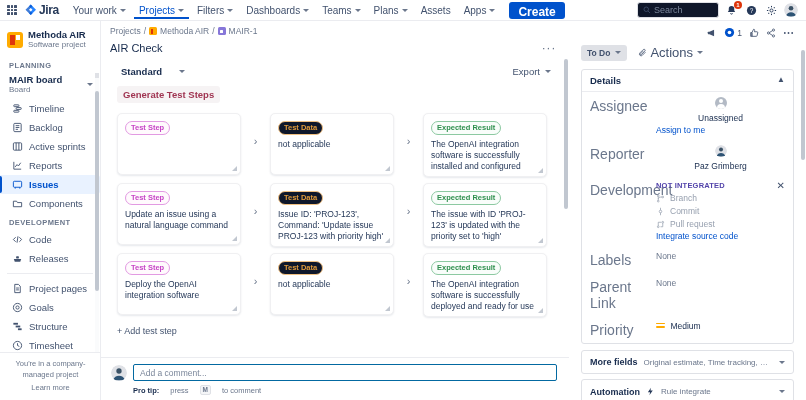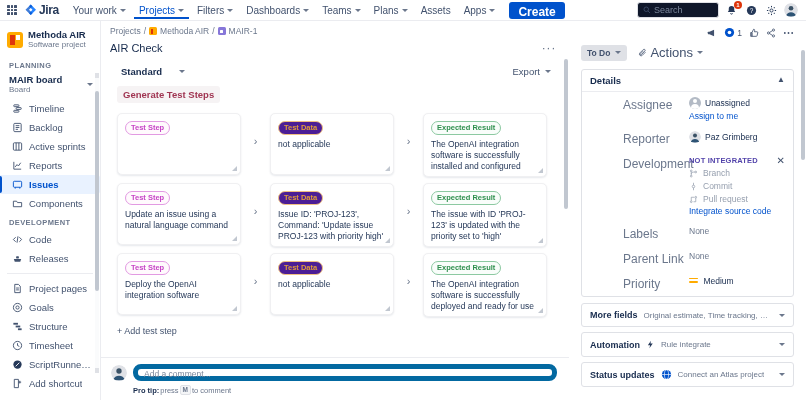--- a/index.html
+++ b/index.html
@@ -116,41 +116,41 @@
   .card {
     width: 124px; min-height: 62px; background: #fff; border: 1px solid #f0f0f2;
     border-radius: 5px; box-shadow: 0 1px 2px rgba(9,30,66,0.10); padding: 6px 7px 4px 7px;
     position: relative; flex: none; cursor: text;
   }
   .tag {
     display: inline-block; font-size: 7.5px; font-weight: 700; padding: 1px 5px;
     border-radius: 9px; border: 1px solid; line-height: 10px; margin-bottom: 4px;
   }
   .tag.step { color: #c644c6; border-color: #e29ae2; background: #fffafd; }
-  .tag.data { color: #e09b3d; border-color: #f0c082; background: #4c1d95; }
+  .tag.data { color: #e09b3d; border-color: #f0c082; background: #0f172a; }
   .tag.result { color: #2f8f4e; border-color: #8cc9a1; background: #f9fdfa; }
   .card-text { font-size: 8.5px; line-height: 11px; color: #253858; }
   .resize-h {
     position: absolute; right: 3px; bottom: 3px; width: 6px; height: 6px; cursor: nwse-resize;
   }
   .resize-h::after {
     content:''; position:absolute; right:0; bottom:0; width:0; height:0;
     border-left: 5px solid transparent; border-bottom: 5px solid #c1c7d0;
   }
   .chev-sep { width: 29px; display: flex; align-items: center; justify-content: center; padding-top: 22px; color: #6b778c; font-size: 11px; flex: none; }
   .add-step { font-size: 9px; color: #42526e; padding: 6px 0 0 16px; cursor: pointer; display:inline-block; }
 
   .comment-wrap { position: absolute; bottom: 0; left: 0; width: 468px; background: #fff; border-top: 1px solid #ebecf0; padding: 6px 12px 5px 10px; }
   .comment-row { display: flex; align-items: center; gap: 6px; }
   .c-avatar { width: 16px; height: 16px; border-radius: 50%; flex: none; overflow: hidden; }
   .c-input {
-    flex: 1; height: 17px; border: 5px solid #0369a1; border-radius: 8px; background: #fff;
-    display: flex; align-items: flex-start; padding: 0 6px; font-size: 8.5px; color: #7a869a; cursor: text;
-  }
-  .protip { font-size: 7.5px; color: #6b778c; padding: 4px 0 0 22px; display: flex; align-items: center; gap: 1px; }
+    flex: 1; height: 17px; border: 1px solid #0369a1; border-radius: 2px; background: #fff;
+    display: flex; align-items: center; padding: 0 6px; font-size: 8.5px; color: #7a869a; cursor: text;
+  }
+  .protip { font-size: 7.5px; color: #6b778c; padding: 4px 0 0 22px; display: flex; align-items: center; gap: 11px; }
   .protip b { font-weight: 700; color: #172b4d; }
   .kbd { display:inline-block; border:1px solid #dfe1e6; background:#f4f5f7; border-radius:2px; font-size:6.5px; padding:0 2px; line-height:8px; font-weight:700; }
 
   .main-scroll { position: absolute; right: 1px; top: 28px; width: 4px; height: 318px; }
   .main-scroll .thumb { position: absolute; top: 10px; width: 4px; height: 150px; background: #c1c7d0; border-radius: 2px; }
 
   
   .rpanel {
     position: absolute; top: 21px; left: 569px; width: 237px; height: 379px;
     background: #fff; overflow: hidden;
@@ -161,23 +161,23 @@
   .rp-row2 { display: flex; align-items: center; gap: 6px; padding: 1px 10px 6px 12px; }
   .status-pill {
     background: #dfe1e6; color: #42526e; font-size: 8.5px; font-weight: 600;
     padding: 3px 6px; border-radius: 3px; display: flex; align-items: center; gap: 4px; cursor: pointer;
   }
   .actions-btn { display: flex; align-items: center; gap: 3px; font-size: 13px; color: #42526e; cursor: pointer; padding: 3px 5px; border-radius: 3px; }
   .det-box { margin: 0 12px 6px 12px; border: 1px solid #dfe1e6; border-radius: 3px; }
   .det-head { display: flex; align-items: flex-start; padding: 5px 8px; font-size: 9.5px; font-weight: 600; color: #172b4d; border-bottom: 1px solid #ebecf0; cursor: pointer; }
   .det-head .ch { margin-left: auto; color: #42526e; font-size: 8px; }
   .fld { display: flex; padding: 5px 8px; align-items: flex-start; }
-  .fld .k { width: 66px; flex: none; font-size: 12px; color: #6b778c; padding-top: 1px; margin-left: 33px; }
+  .fld .k { width: 66px; flex: none; font-size: 14px; color: #6b778c; padding-top: 1px; }
   .fld .v { flex: 1; font-size: 8.5px; color: #172b4d; }
-  .user-line { display: flex; align-items: center; gap: 4px; cursor: pointer; }
+  .user-line { display: flex; align-items: center; gap: 4px; cursor: pointer; flex-direction: column; }
   .u-av { width: 12px; height: 12px; border-radius: 50%; flex: none; overflow:hidden; }
   .u-av.gray { background: #b3bac5; position: relative; }
   .u-av.gray::before { content:''; position:absolute; left:4px; top:2px; width:4px; height:4px; border-radius:50%; background:#fff; }
   .u-av.gray::after { content:''; position:absolute; left:2px; top:7px; width:8px; height:5px; border-radius:4px 4px 0 0; background:#fff; }
   .link-txt { color: #0052cc; font-size: 8.5px; cursor: pointer; display: inline-block; margin-top: 2px; }
   .ni-badge { color: #5243aa; font-size: 7.5px; font-weight: 700; letter-spacing: 0.2px; }
   .dev-line { display: flex; align-items: center; gap: 5px; color: #97a0af; font-size: 8.5px; margin-top: 3px; cursor: pointer; }
   .close-x { margin-left: auto; color: #42526e; font-size: 10px; cursor: pointer; line-height: 8px; }
   .accordion {
     margin: 0 12px 5px 12px; border: 1px solid #dfe1e6; border-radius: 3px;
@@ -457,20 +457,24 @@
       <span class="lbl">Add shortcut</span>
     </div>
 
     <div class="sb-scroll">
       <div class="track"></div>
       <div class="arw" style="top:0"></div>
       <div class="thumb"></div>
       <div class="arw" style="bottom:0"></div>
     </div>
 
+    <div class="sb-footer">
+      <div class="t1">You're in a company-managed project</div>
+      <div class="t2">Learn more</div>
+    </div>
   </div>
 
   <div class="main">
     <div class="breadcrumb">
       <span class="lnk">Projects</span>
       <span>/</span>
       <span class="bc-ic proj"></span>
       <span class="lnk">Methoda AIR</span>
       <span>/</span>
       <span class="bc-ic story"></span>

